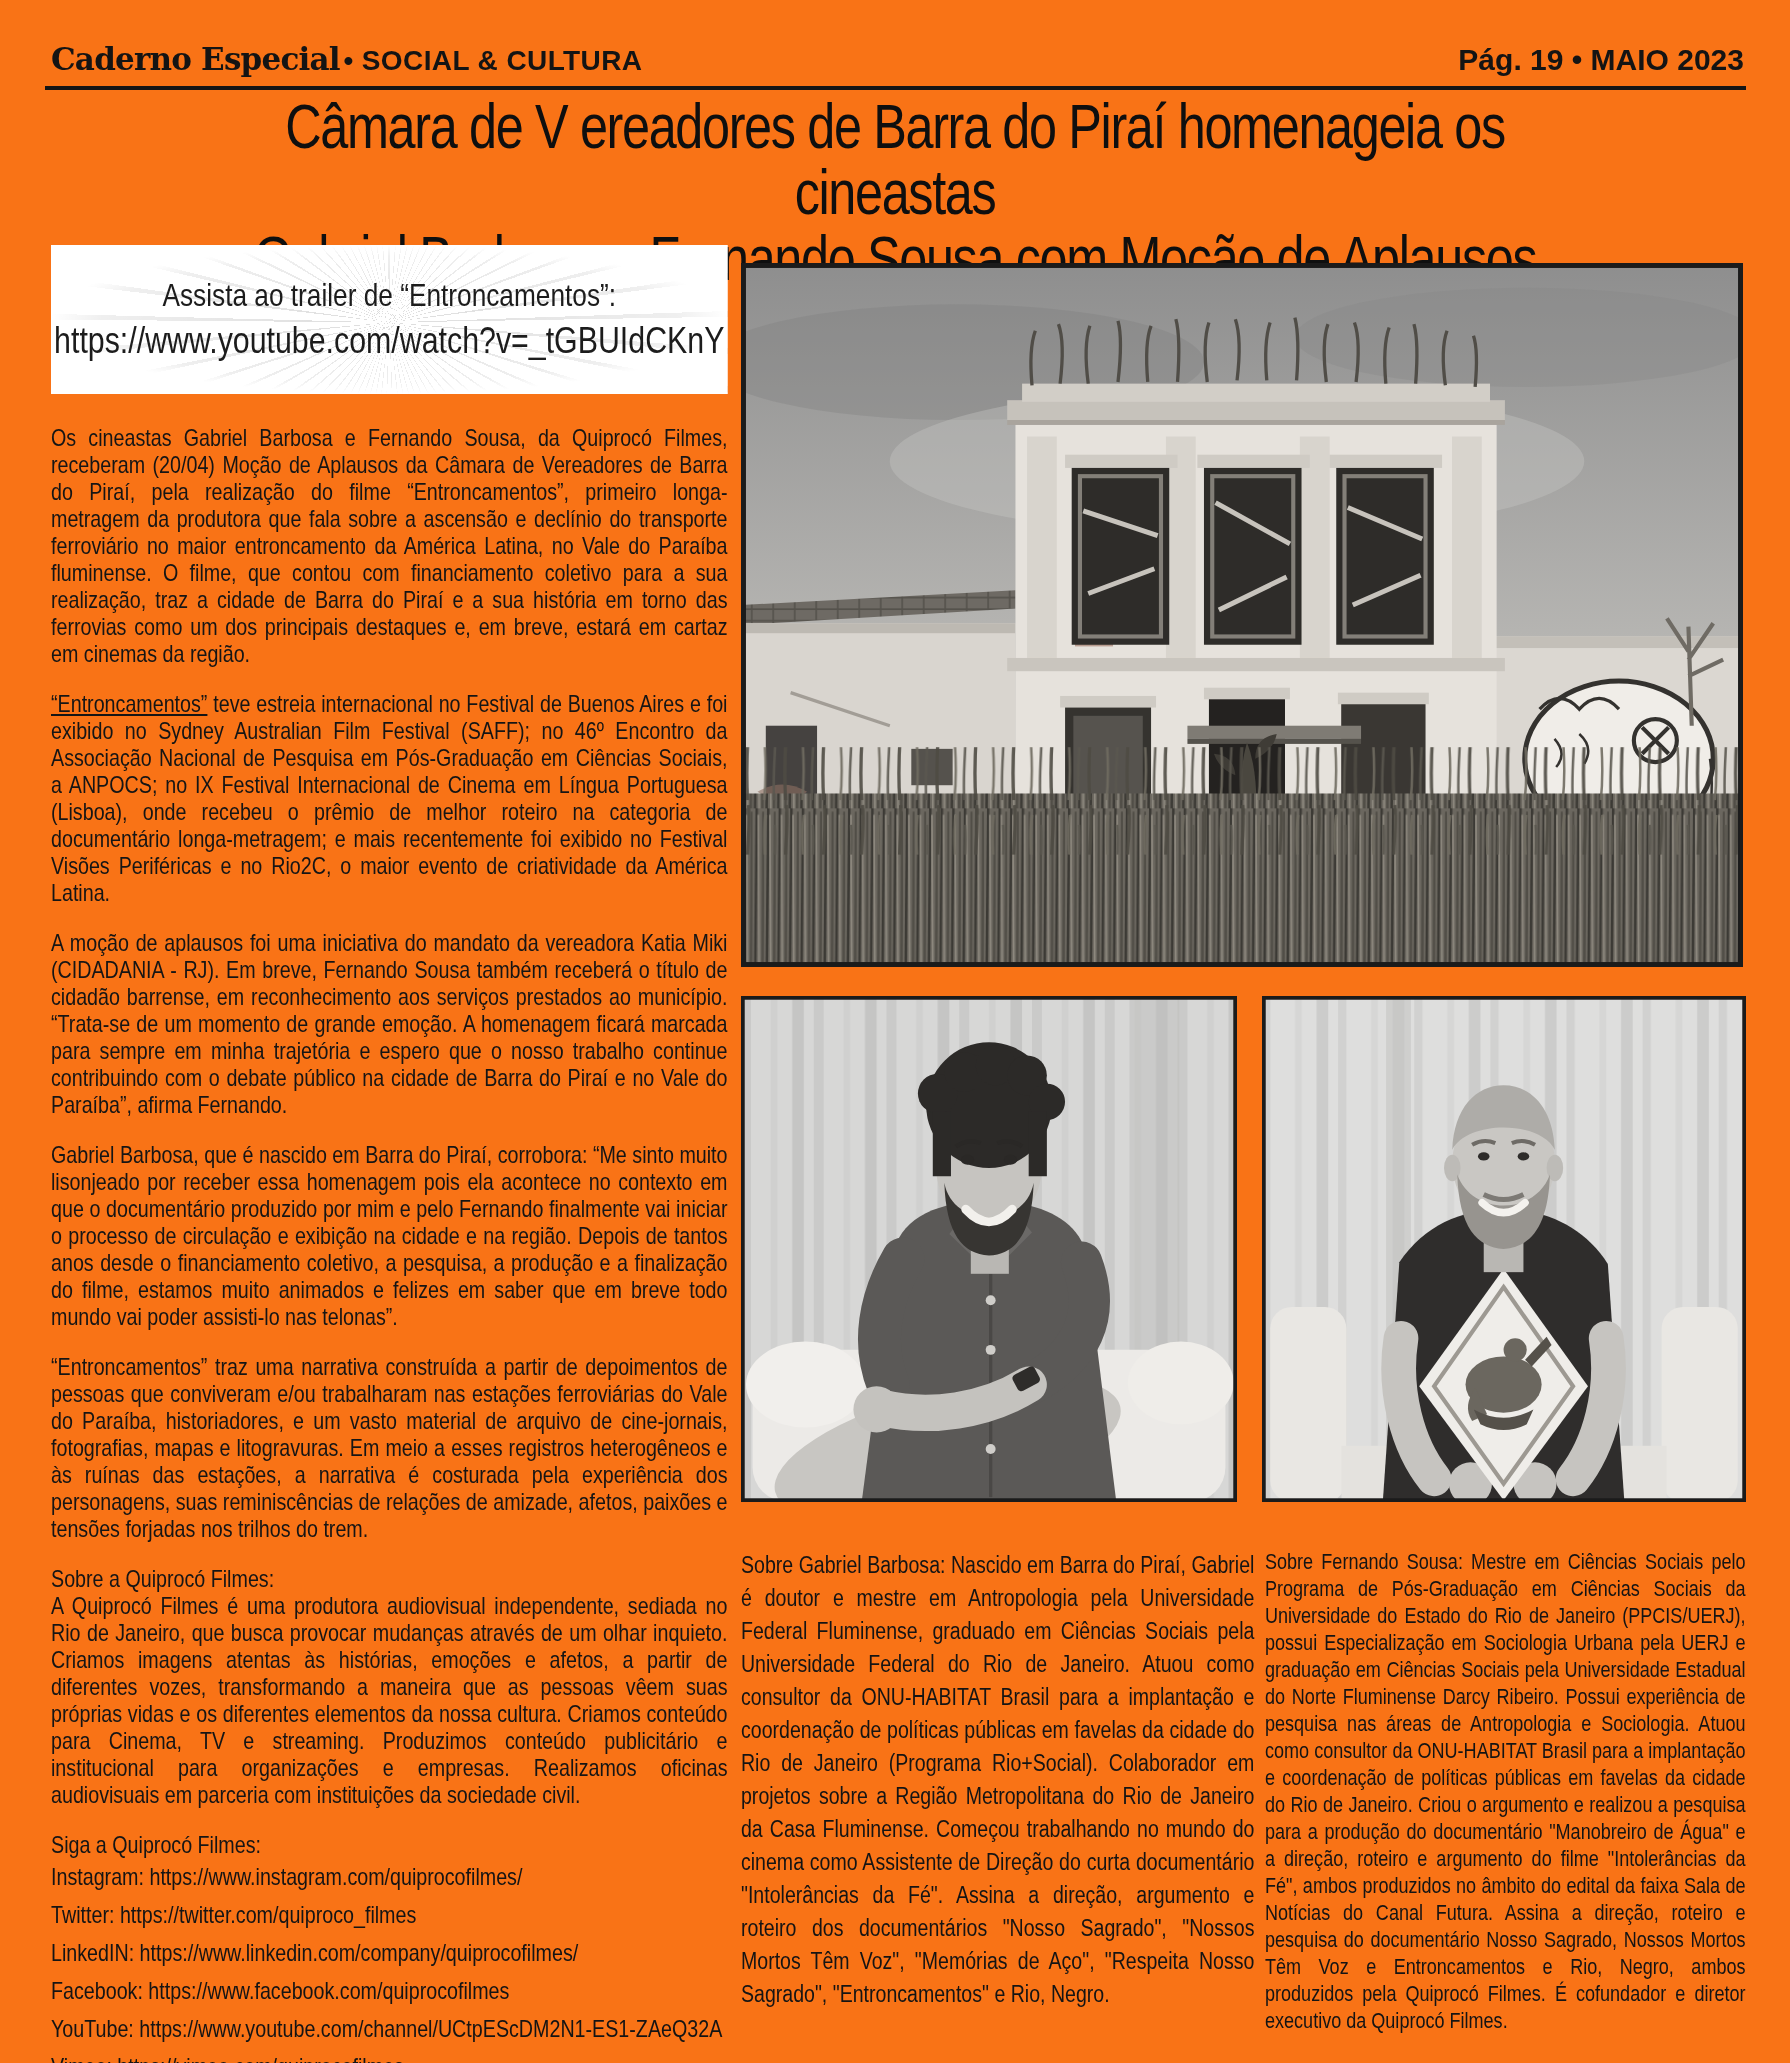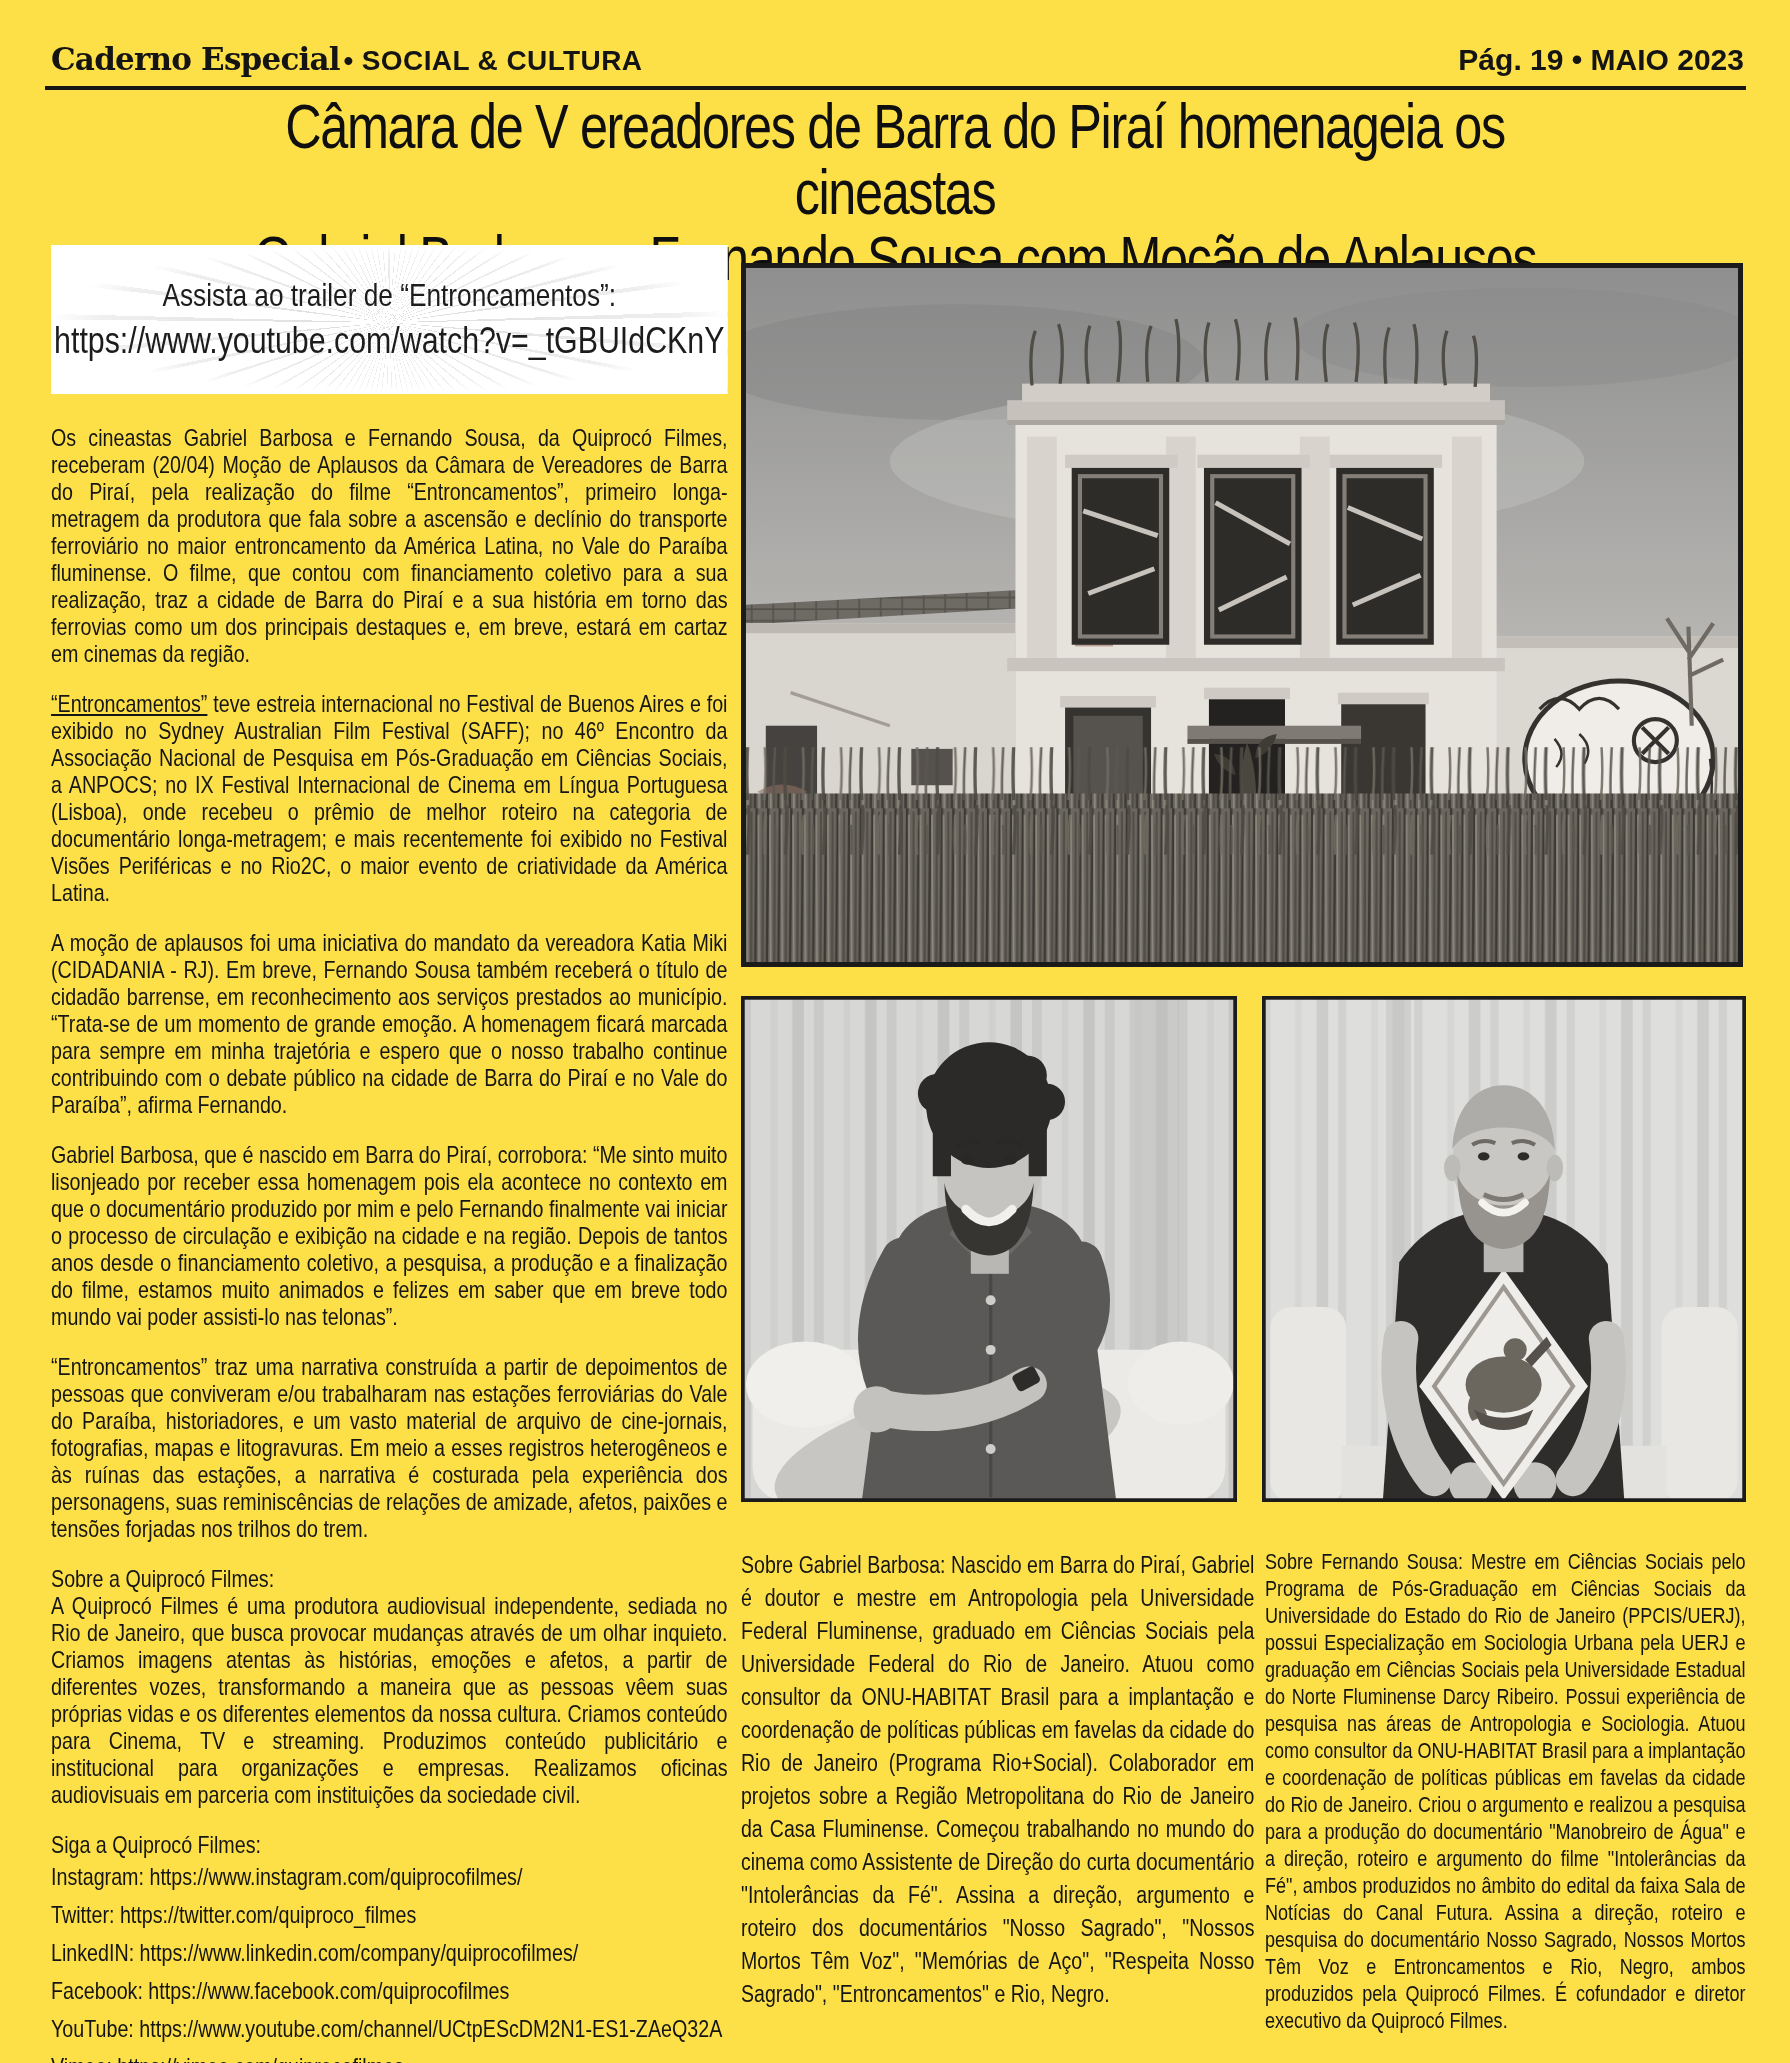--- a/index.html
+++ b/index.html
@@ -1,18 +1,18 @@
 <!DOCTYPE html>
 <html lang="pt" style="font-size:13.2px"><head>
 <meta charset="utf-8">
 <style>
   html,body { margin:0; padding:0; background:#e8e8e8; }
   .page {
     position:relative; width:1790px; height:2064px; margin:0 auto;
-    background:#fde047; color:#141414; overflow:hidden;
+    background:#f97316; color:#141414; overflow:hidden;
     font-family:"Liberation Sans", sans-serif;
   }
 
   
   .masthead-left { position:absolute; left:51px; top:41px; white-space:nowrap; }
   .brand { font-family:"DejaVu Serif", serif; font-weight:bold; font-size:31px; letter-spacing:-0.8px; }
   .section { font-weight:bold; font-size:28px; letter-spacing:0.4px; }
   .masthead-right { position:absolute; right:46px; top:43px; font-weight:bold; font-size:30px; white-space:nowrap;margin-left:24px; }
   .masthead-rule { position:absolute; left:45px; top:86px; width:1701px; height:4.1px; background:#151515; }
 

